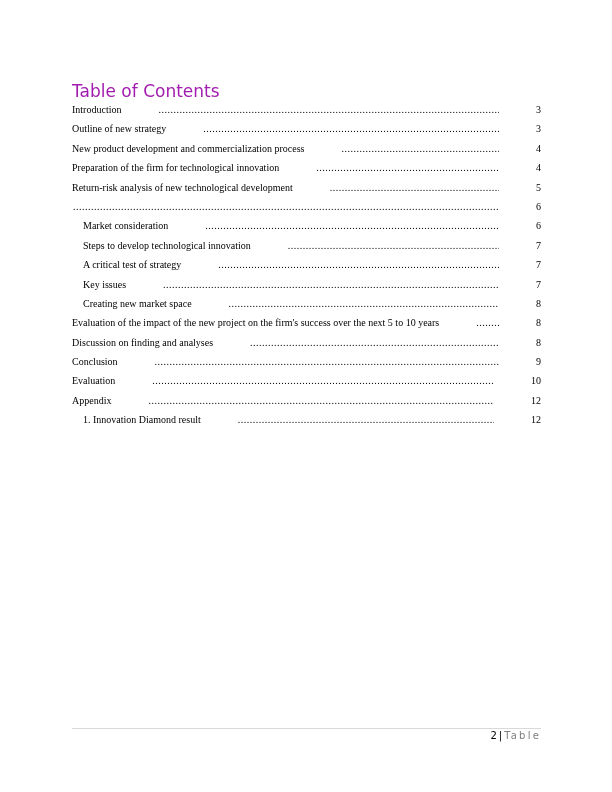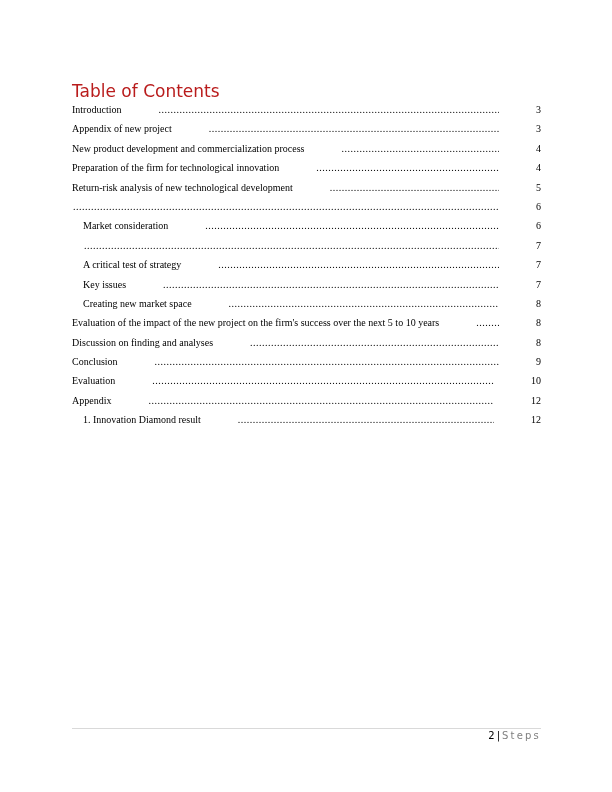--- a/index.html
+++ b/index.html
@@ -21,21 +21,21 @@
       width: 612px;
       height: 792px;
       background: #ffffff;
     }
     .toc-title {
       position: absolute;
       left: 72px;
       top: 81px;
       font-family: "DejaVu Sans", sans-serif;
       font-size: 17px;
-      color: #b91c1c;
+      color: #a21caf;
       font-weight: normal;
       margin: 0;
       letter-spacing: 0px;
       text-align: right;
     }
     .toc-list {
       position: absolute;
       left: 72px;
       top: 103px;
       width: 469px;
@@ -101,21 +101,21 @@
 <div class="page">
   <h1 class="toc-title">Table of Contents</h1>
 
   <div class="toc-list">
     <div class="toc-entry level-1">
       <span class="label">Introduction</span>
       <span class="leader"></span>
       <span class="page-num">3</span>
     </div>
     <div class="toc-entry level-1">
-      <span class="label">Appendix of new project</span>
+      <span class="label">Outline of new strategy</span>
       <span class="leader"></span>
       <span class="page-num">3</span>
     </div>
     <div class="toc-entry level-1">
       <span class="label">New product development and commercialization process</span>
       <span class="leader"></span>
       <span class="page-num">4</span>
     </div>
     <div class="toc-entry level-1">
       <span class="label">Preparation of the firm for technological innovation</span>
@@ -130,20 +130,21 @@
     <div class="toc-entry level-1">
       <span class="leader"></span>
       <span class="page-num">6</span>
     </div>
     <div class="toc-entry level-2">
       <span class="label">Market consideration</span>
       <span class="leader"></span>
       <span class="page-num">6</span>
     </div>
     <div class="toc-entry level-2">
+      <span class="label">Steps to develop technological innovation</span>
       <span class="leader"></span>
       <span class="page-num">7</span>
     </div>
     <div class="toc-entry level-2">
       <span class="label">A critical test of strategy</span>
       <span class="leader"></span>
       <span class="page-num">7</span>
     </div>
     <div class="toc-entry level-2">
       <span class="label">Key issues</span>
@@ -182,15 +183,15 @@
     </div>
     <div class="toc-entry level-2">
       <span class="label">1. Innovation Diamond result</span>
       <span class="leader"></span>
       <span class="page-num">12</span>
     </div>
   </div>
 
   <div class="footer-line"></div>
   <div class="footer">
-    <span>2</span><span class="sep">|</span><span class="page-word">Steps</span>
+    <span>2</span><span class="sep">|</span><span class="page-word">Table</span>
   </div>
 </div>
 
 </body></html>

